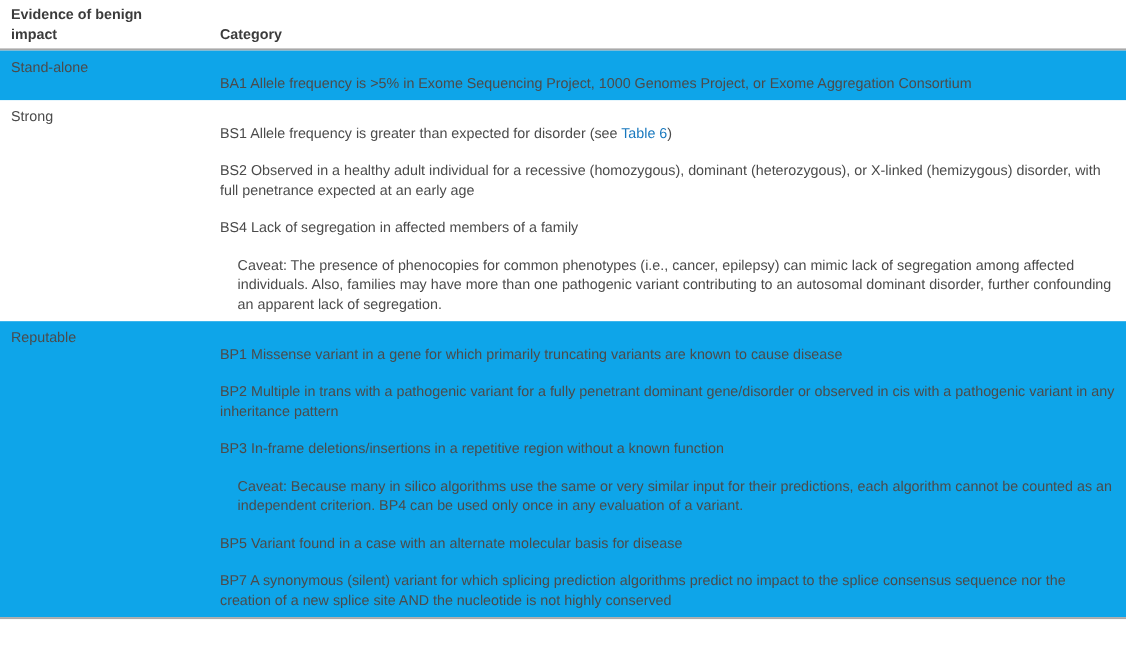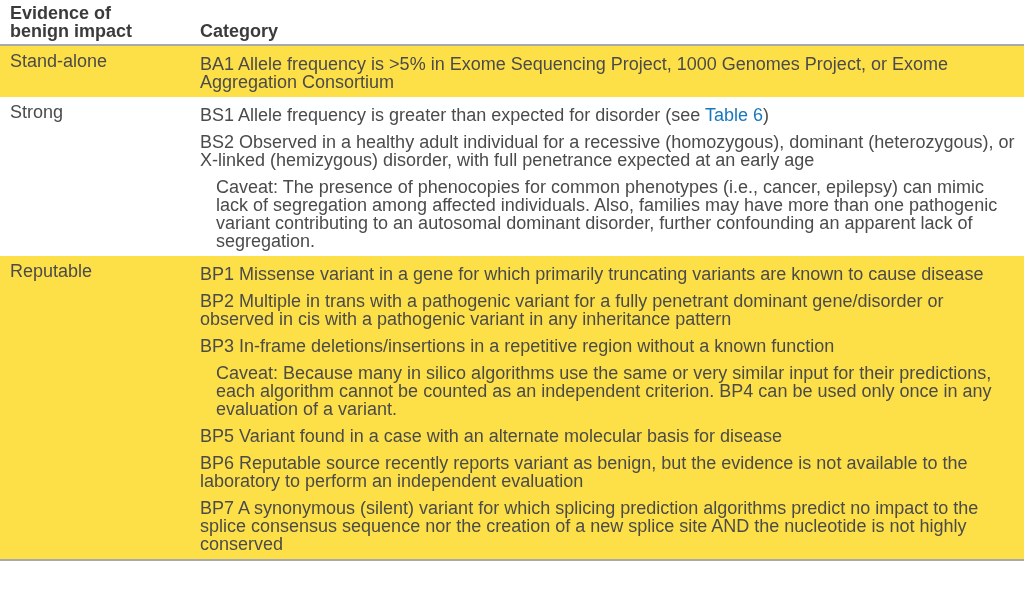--- a/index.html
+++ b/index.html
@@ -6,21 +6,21 @@
     margin: 0;
     padding: 0;
     background: #ffffff;
     width: 1024px;
     font-family: "Liberation Sans", "DejaVu Sans", sans-serif;
   }
   .table-wrap {
     width: 1024px;
     box-sizing: border-box;
     color: #4b4b4b;
-    font-size: 18px;
+    font-size: 13px;
     line-height: 18px;
   }
   .thead {
     display: grid;
     grid-template-columns: 190px 1fr;
     padding: 4px 8px 4px 10px;
     border-bottom: 2px solid #a9a9a9;
     box-sizing: border-box;
   }
   .th {
@@ -31,31 +31,31 @@
   .th-first {
     max-width: 155px;
   }
   .section {
     display: grid;
     grid-template-columns: 190px 1fr;
     padding: 5px 8px 5px 10px;
     box-sizing: border-box;
   }
   .section.shaded {
-    background: #fde047;
+    background: #0ea5e9;
   }
   .section-label {
     color: #4b4b4b;
     padding-top: 1px;
   }
   .items {
     min-width: 0;
   }
   .item {
-    margin: 4px 0 9px 0;
+    margin: 16px 0 9px 0;
   }
   .item:last-child {
     margin-bottom: 1px;
   }
   .item.indent {
     padding-left: 16px;
   }
   .seg-link {
     color: #1878be;
     font-weight: normal;
@@ -82,30 +82,30 @@
         <div class="section-label">Stand-alone</div>
         <div class="items">
           <div class="item"><span>BA1 Allele frequency is &gt;5% in Exome Sequencing Project, 1000 Genomes Project, or Exome Aggregation Consortium</span></div>
         </div>
       </div>
       <div class="section">
         <div class="section-label">Strong</div>
         <div class="items">
           <div class="item"><span>BS1 Allele frequency is greater than expected for disorder (see </span><span class="seg-link">Table 6</span><span>)</span></div>
           <div class="item"><span>BS2 Observed in a healthy adult individual for a recessive (homozygous), dominant (heterozygous), or X-linked (hemizygous) disorder, with full penetrance expected at an early age</span></div>
+          <div class="item"><span>BS4 Lack of segregation in affected members of a family</span></div>
           <div class="item indent"><span>Caveat: The presence of phenocopies for common phenotypes (i.e., cancer, epilepsy) can mimic lack of segregation among affected individuals. Also, families may have more than one pathogenic variant contributing to an autosomal dominant disorder, further confounding an apparent lack of segregation.</span></div>
         </div>
       </div>
       <div class="section shaded">
         <div class="section-label">Reputable</div>
         <div class="items">
           <div class="item"><span>BP1 Missense variant in a gene for which primarily truncating variants are known to cause disease</span></div>
           <div class="item"><span>BP2 Multiple in </span><span class="seg-italic">trans</span><span> with a pathogenic variant for a fully penetrant dominant gene/disorder or observed in </span><span class="seg-italic">cis</span><span> with a pathogenic variant in any inheritance pattern</span></div>
           <div class="item"><span>BP3 In-frame deletions/insertions in a repetitive region without a known function</span></div>
           <div class="item indent"><span>Caveat: Because many in silico algorithms use the same or very similar input for their predictions, each algorithm cannot be counted as an independent criterion. BP4 can be used only once in any evaluation of a variant.</span></div>
           <div class="item"><span>BP5 Variant found in a case with an alternate molecular basis for disease</span></div>
-          <div class="item"><span>BP6 Reputable source recently reports variant as benign, but the evidence is not available to the laboratory to perform an independent evaluation</span></div>
           <div class="item"><span>BP7 A synonymous (silent) variant for which splicing prediction algorithms predict no impact to the splice consensus sequence nor the creation of a new splice site AND the nucleotide is not highly conserved</span></div>
         </div>
       </div>
     </div>
   <div class="bottom-rule"></div>
 </div>
 
 </body></html>

